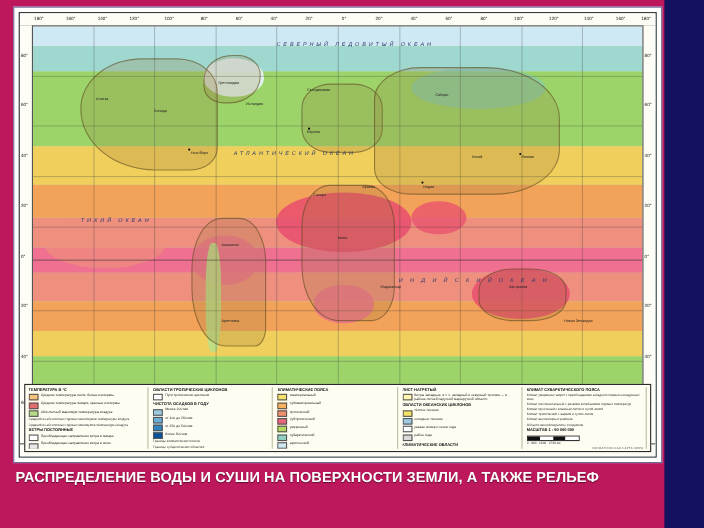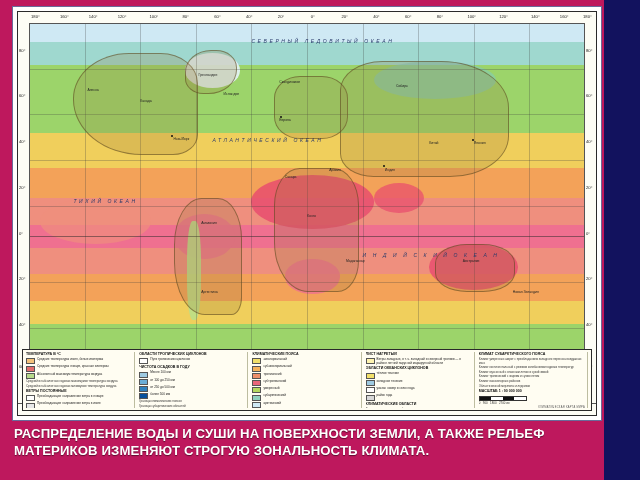--- a/index.html
+++ b/index.html
@@ -514,16 +514,15 @@
         <div class="credit">КЛИМАТИЧЕСКАЯ КАРТА МИРА</div>
       </div>
 
     </div>
   </div>
 
   <div class="slide-edge-r"></div>
 
   <div class="caption">
     <div>РАСПРЕДЕЛЕНИЕ ВОДЫ И СУШИ НА ПОВЕРХНОСТИ ЗЕМЛИ, А ТАКЖЕ РЕЛЬЕФ</div>
-    <div>МАТЕРИКОВ ИЗМЕНЯЮТ СТРОГУЮ ЗОНАЛЬНОСТЬ КЛИМАТА.</div>
   </div>
 
 </div>
 
 </body></html>

